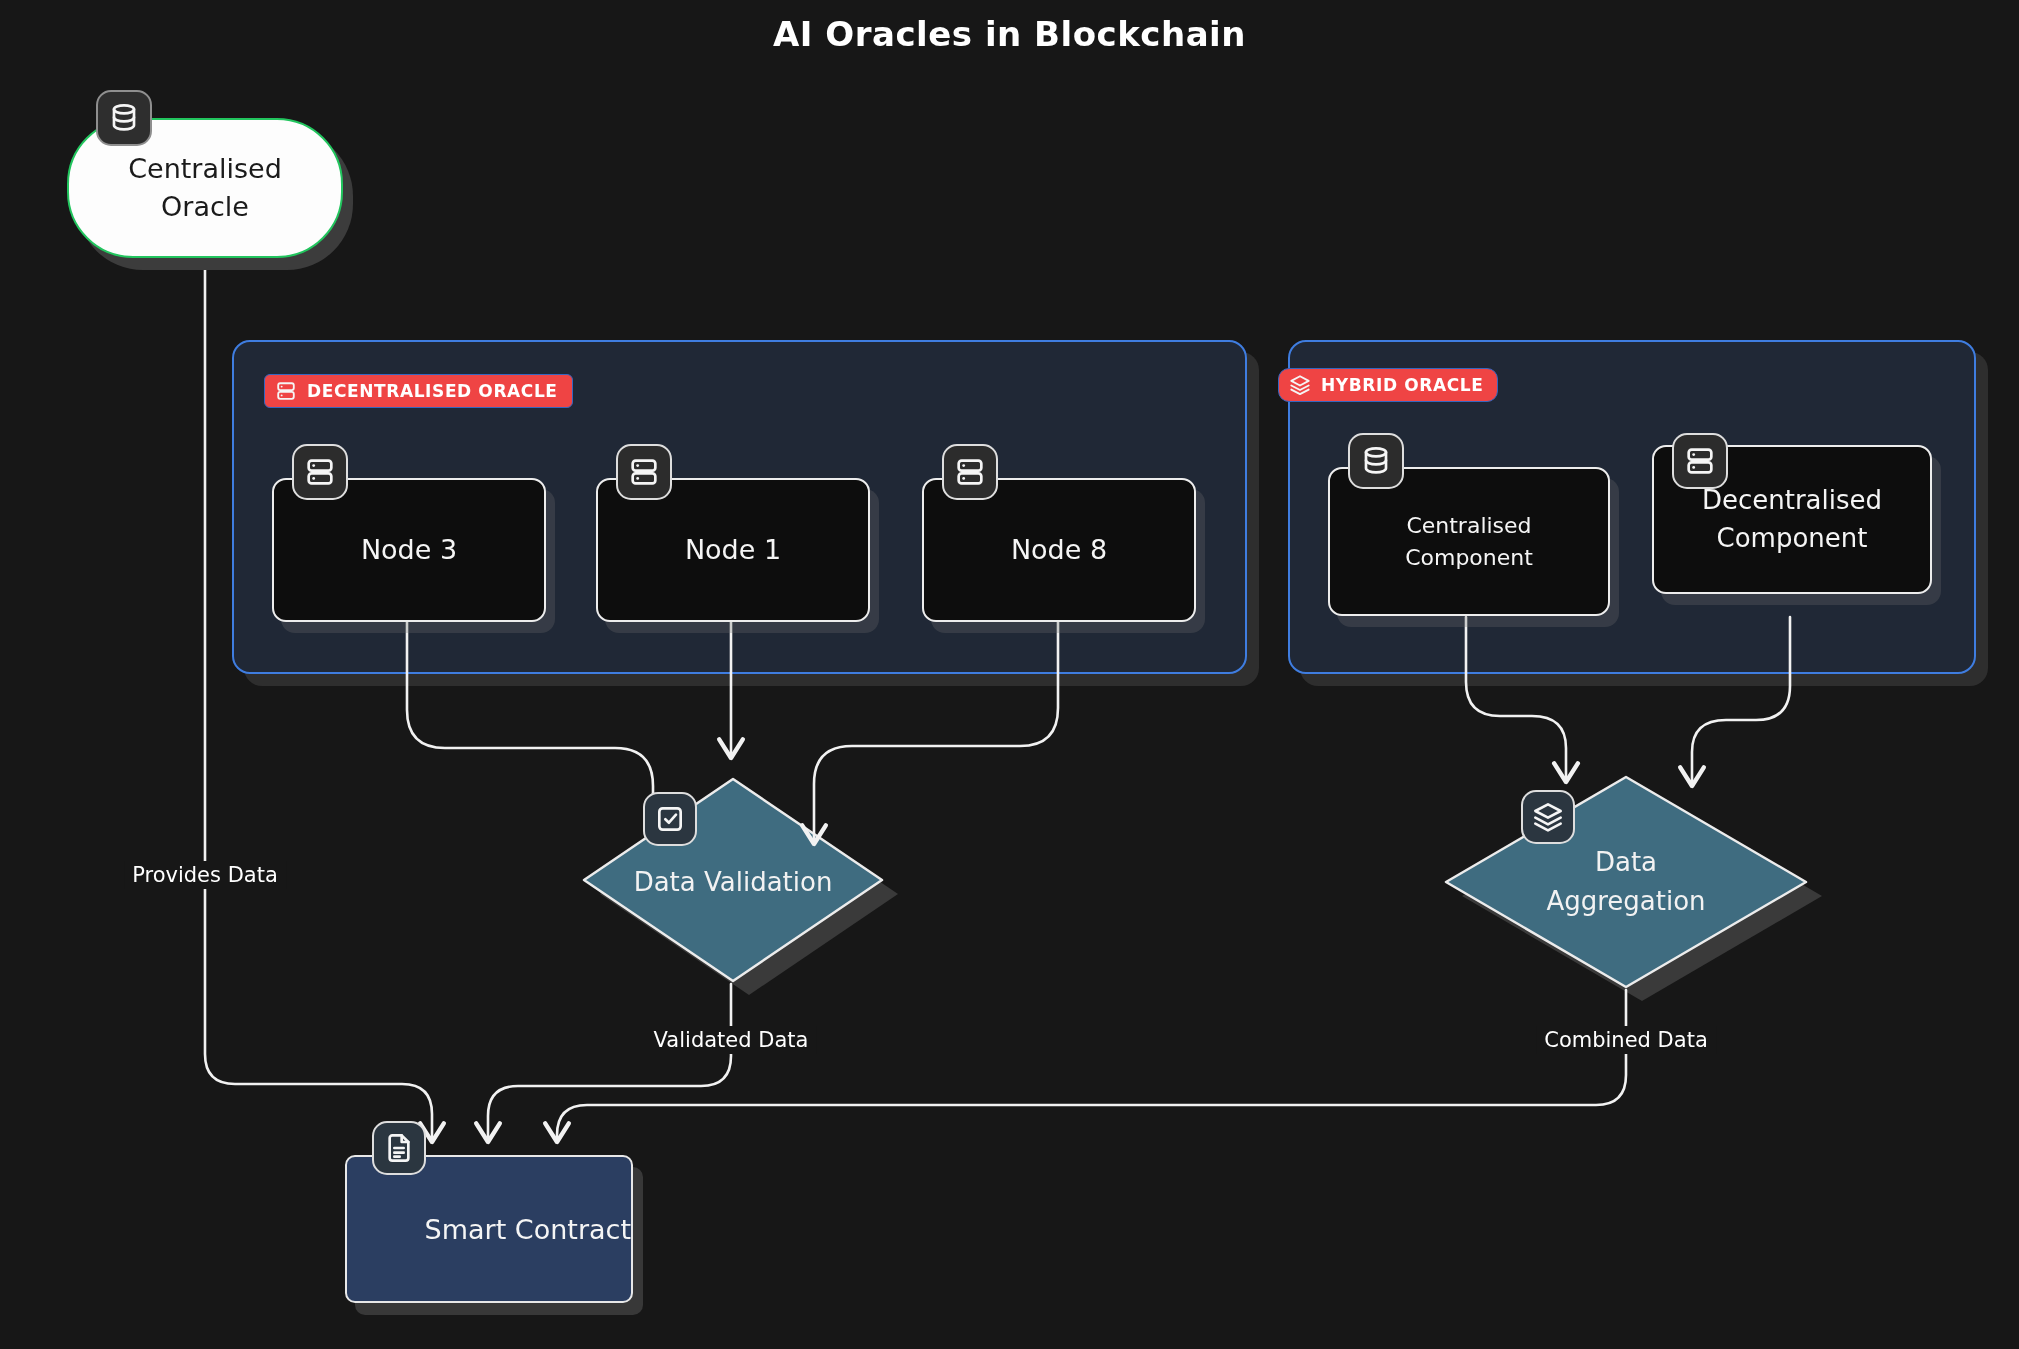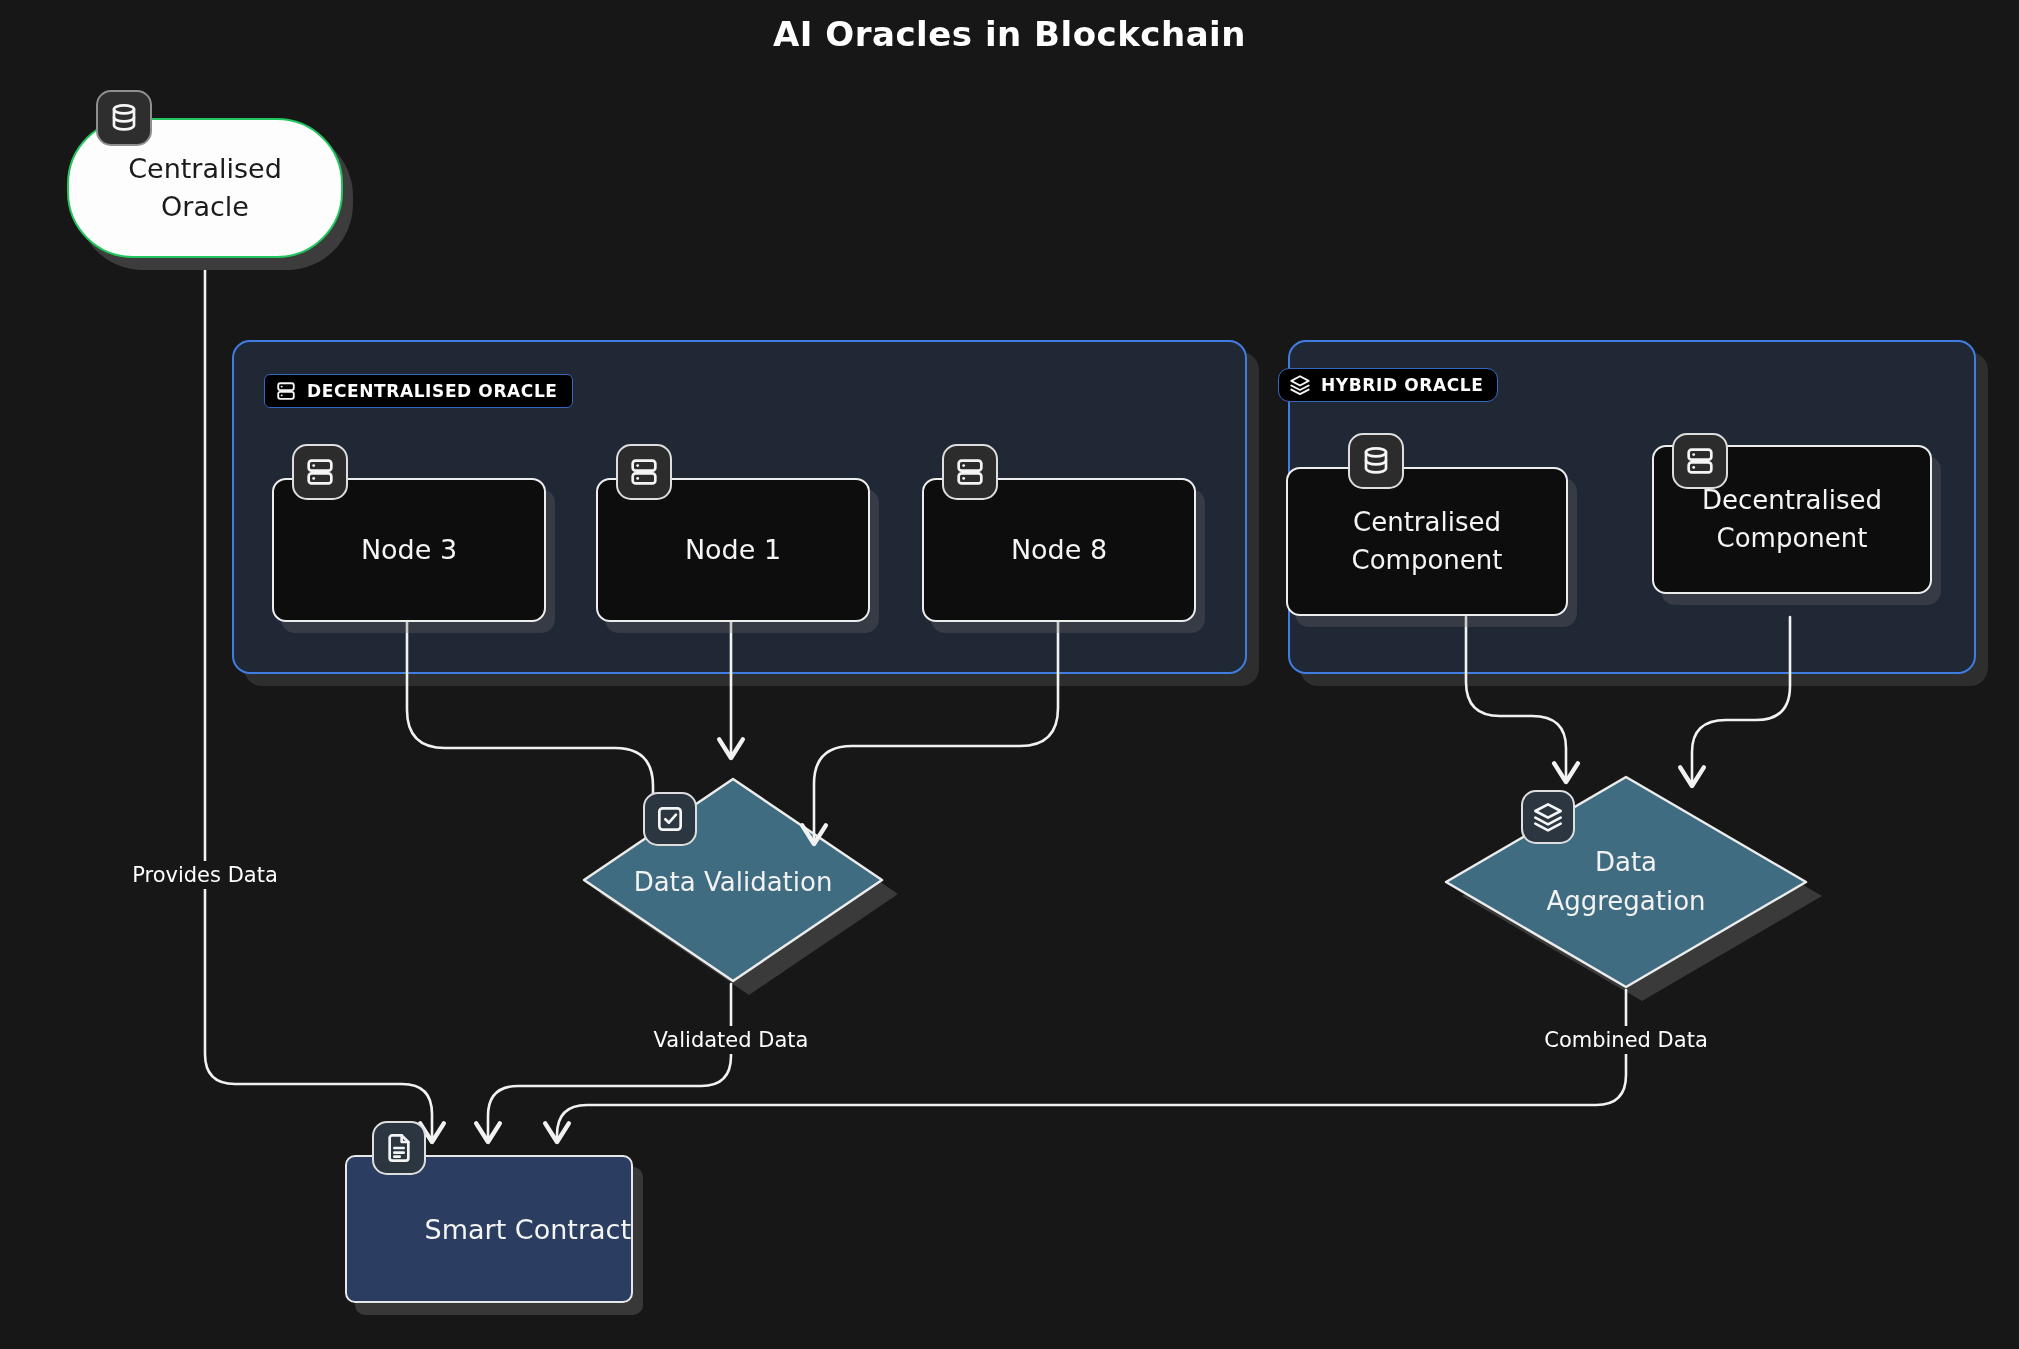--- a/index.html
+++ b/index.html
@@ -21,21 +21,21 @@
   }
   
   .group{
     background:#202836;
     border:2.5px solid #3f7de0;
     border-radius:18px;
     box-shadow:12px 12px 0 #2e2e2e;
   }
   .group-chip{
     display:inline-flex;align-items:center;gap:10px;
-    background:#000000;
+    background:#ef4444;
     border:1.5px solid #3566c0;
     border-radius:6px;
     padding:5px 14px 5px 10px;
     font-size:17px;font-weight:600;letter-spacing:0.6px;
     color:#ffffff;white-space:nowrap;
   }
   .group-chip svg{width:22px;height:22px;}
   
   .node{
     background:#0d0d0d;
@@ -213,21 +213,21 @@
 
 <div class="abs node nodes-layer" style="left:922px;top:478px;width:270px;height:140px;">
   <span class="lbl">Node 8</span>
 </div>
 <div class="abs badge" style="left:942px;top:444px;">
   <svg viewBox="0 0 24 24">
       <use href="#ic-server"></use>
     </svg>
 </div>
 
-<div class="abs node nodes-layer" style="left:1286px;top:467px;width:278px;height:145px;font-size:26px;">
+<div class="abs node nodes-layer" style="left:1328px;top:467px;width:278px;height:145px;font-size:22px;">
   <span class="lbl">Centralised Component</span>
 </div>
 <div class="abs badge" style="left:1348px;top:433px;">
   <svg viewBox="0 0 24 24">
       <use href="#ic-database"></use>
     </svg>
 </div>
 
 <div class="abs node nodes-layer" style="left:1652px;top:445px;width:276px;height:145px;font-size:26px;">
   <span class="lbl">Decentralised Component</span>

